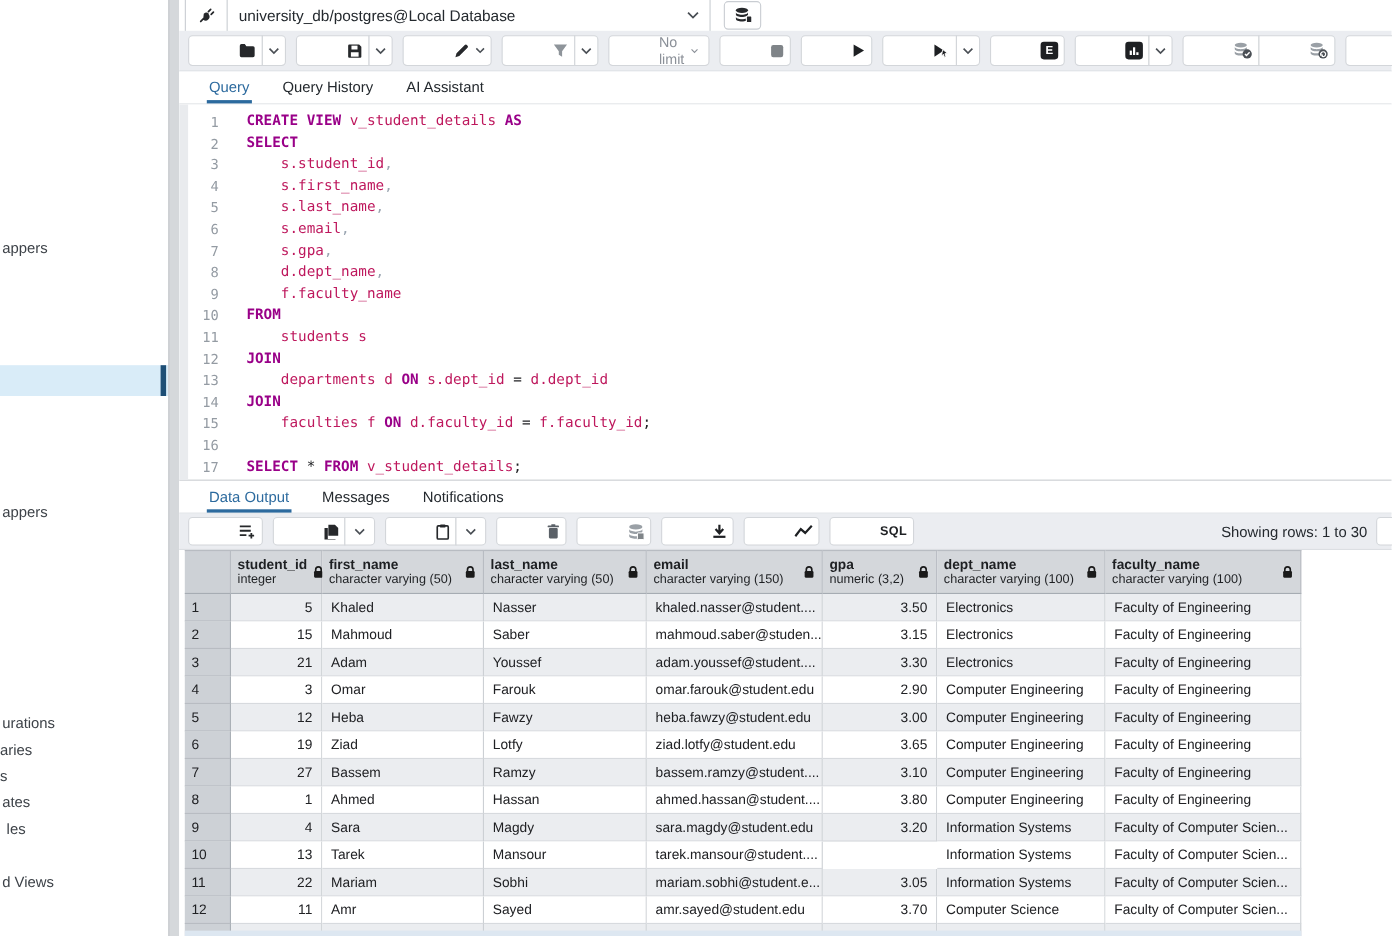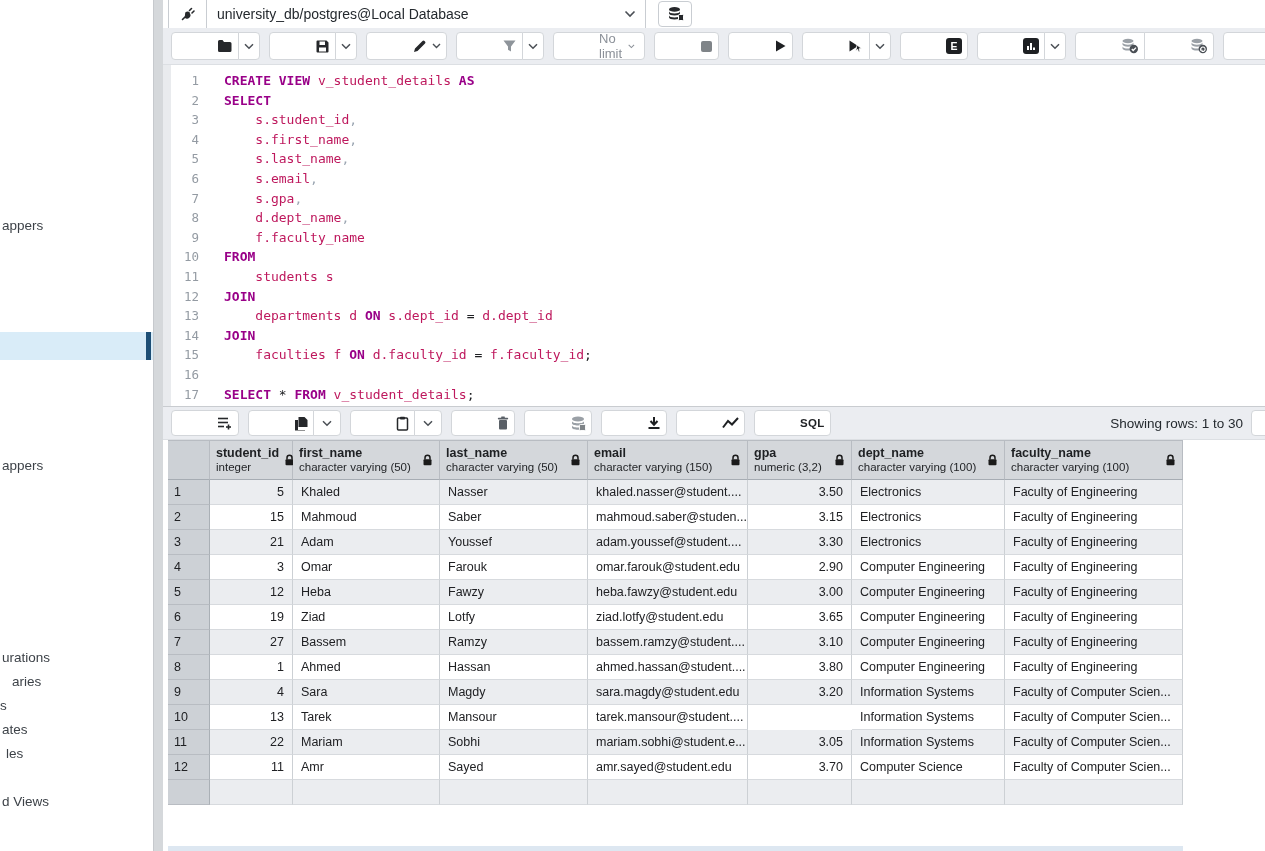--- a/index.html
+++ b/index.html
@@ -87,21 +87,21 @@
 <body>
 
 <div class="sidebar">
   <div class="side-selected" id="side-sel" style="top: 332px; height: 28px;">
     <span class="selbar"></span>
   </div>
   <div id="side-frags">
       <div class="side-frag" style="top: 218px; left: 2px;">appers</div>
       <div class="side-frag" style="top: 458px; left: 2px;">appers</div>
       <div class="side-frag" style="top: 650px; left: 2px;">urations</div>
-      <div class="side-frag" style="top: 674px; left: 12px;">aries</div>
+      <div class="side-frag" style="top: 674px; left: 0;">aries</div>
       <div class="side-frag" style="top: 698px; left: 0px;">s</div>
       <div class="side-frag" style="top: 722px; left: 2px;">ates</div>
       <div class="side-frag" style="top: 746px; left: 6px;">les</div>
       <div class="side-frag" style="top: 794px; left: 2px;">d Views</div>
     </div>
 </div>
 <div class="vscroll"></div>
 
 <div class="main">
 
@@ -306,20 +306,25 @@
           </svg>
       </span>
     </span>
     <span class="grp">
       <span class="btn">
           <span class="helpcirc">?</span>
         </span>
     </span>
   </div>
 
+  <div class="tabbar" id="editor-tabs">
+      <span class="tab active">Query</span>
+      <span class="tab">Query History</span>
+      <span class="tab">AI Assistant</span>
+    </div>
 
   <div class="editor">
     <div class="edge-strip"></div>
     <div class="gutter" id="gutter">
         <div>1</div>
         <div>2</div>
         <div>3</div>
         <div>4</div>
         <div>5</div>
         <div>6</div>
@@ -331,20 +336,25 @@
         <div>12</div>
         <div>13</div>
         <div>14</div>
         <div>15</div>
         <div>16</div>
         <div>17</div>
       </div>
     <div class="code" id="code"><div><span class="tk-kw">CREATE VIEW</span><span class="tk-id"> v_student_details</span><span class="tk-kw"> AS</span></div><div><span class="tk-kw">SELECT</span></div><div><span>    </span><span class="tk-id">s.student_id</span><span class="tk-pu">,</span></div><div><span>    </span><span class="tk-id">s.first_name</span><span class="tk-pu">,</span></div><div><span>    </span><span class="tk-id">s.last_name</span><span class="tk-pu">,</span></div><div><span>    </span><span class="tk-id">s.email</span><span class="tk-pu">,</span></div><div><span>    </span><span class="tk-id">s.gpa</span><span class="tk-pu">,</span></div><div><span>    </span><span class="tk-id">d.dept_name</span><span class="tk-pu">,</span></div><div><span>    </span><span class="tk-id">f.faculty_name</span></div><div><span class="tk-kw">FROM</span></div><div><span>    </span><span class="tk-id">students s</span></div><div><span class="tk-kw">JOIN</span></div><div><span>    </span><span class="tk-id">departments d </span><span class="tk-kw">ON</span><span class="tk-id"> s.dept_id </span><span>=</span><span class="tk-id"> d.dept_id</span></div><div><span class="tk-kw">JOIN</span></div><div><span>    </span><span class="tk-id">faculties f </span><span class="tk-kw">ON</span><span class="tk-id"> d.faculty_id </span><span>=</span><span class="tk-id"> f.faculty_id</span><span>;</span></div><div></div><div><span class="tk-kw">SELECT</span><span> * </span><span class="tk-kw">FROM</span><span class="tk-id"> v_student_details</span><span>;</span></div></div>
   </div>
 
+  <div class="tabbar" id="output-tabs">
+      <span class="tab active">Data Output</span>
+      <span class="tab">Messages</span>
+      <span class="tab">Notifications</span>
+    </div>
 
   <div class="resbar">
     <span class="grp">
       <span class="btn">
           <span>
             <svg width="16" height="14" viewBox="0 0 16 14">
               <g stroke="#26282b" stroke-width="1.6">
                 <line x1="1" y1="2.5" x2="11" y2="2.5"></line>
                 <line x1="1" y1="6.5" x2="11" y2="6.5"></line>
                 <line x1="1" y1="10.5" x2="7" y2="10.5"></line>

